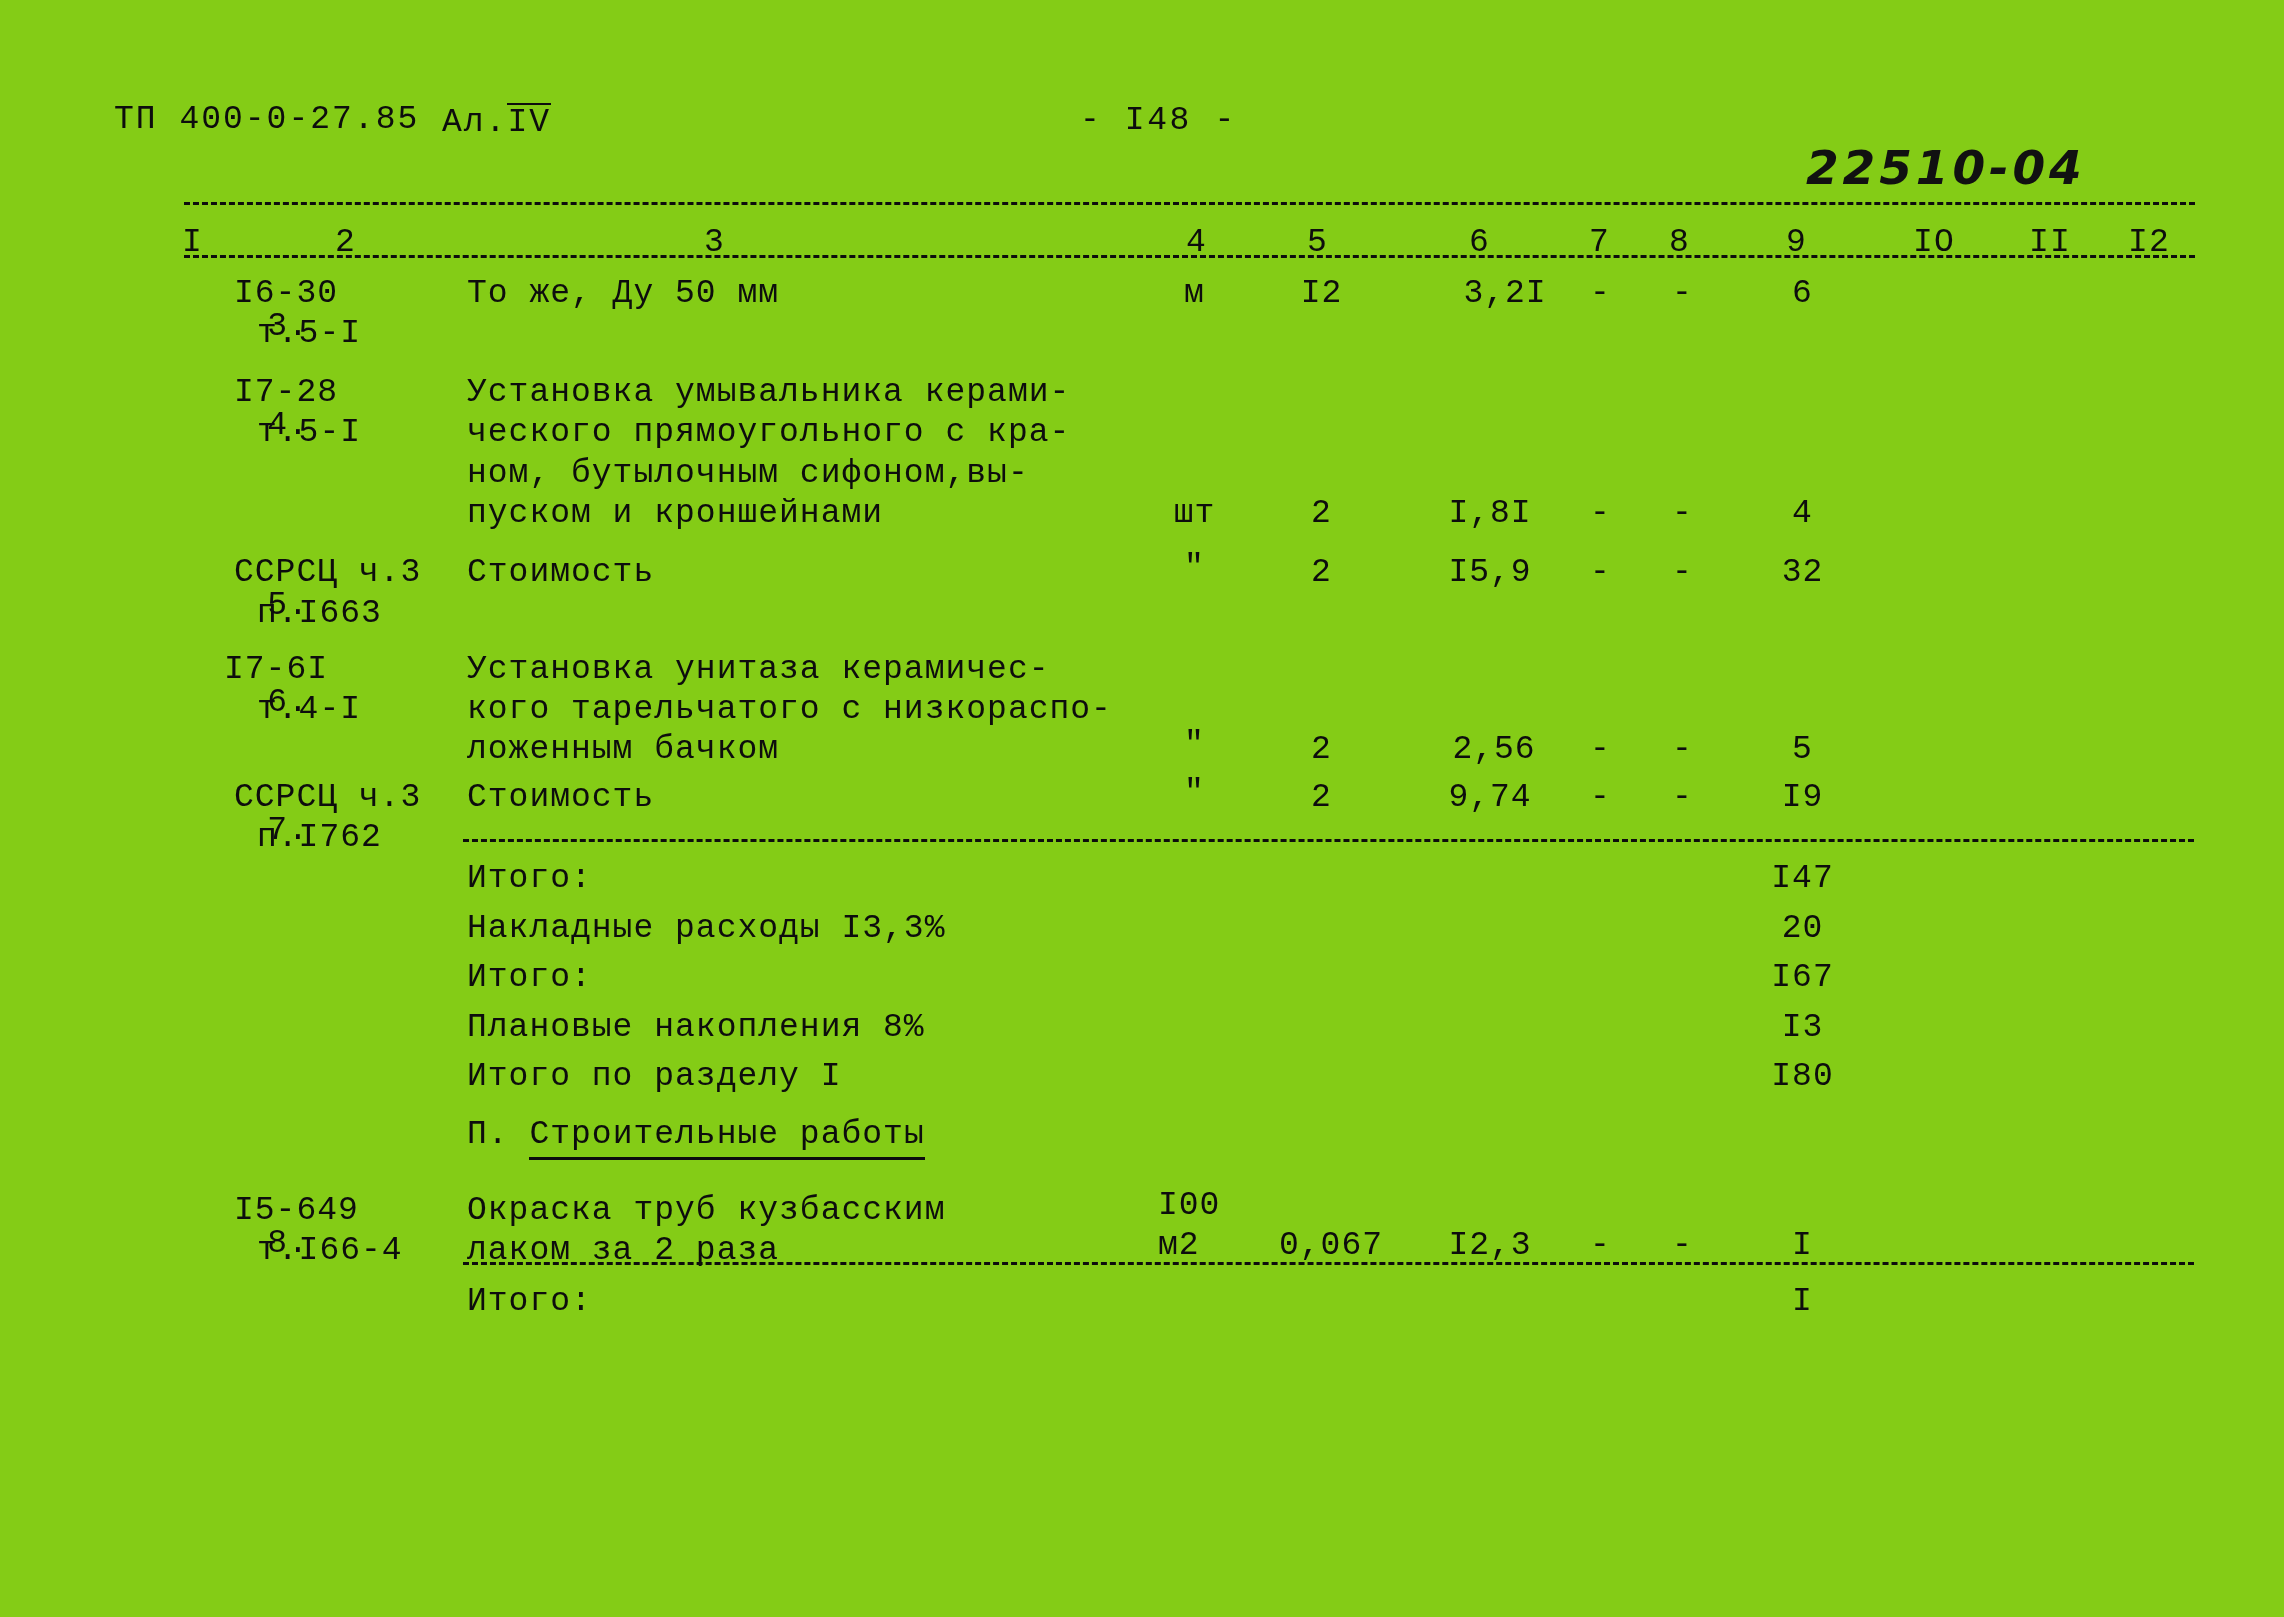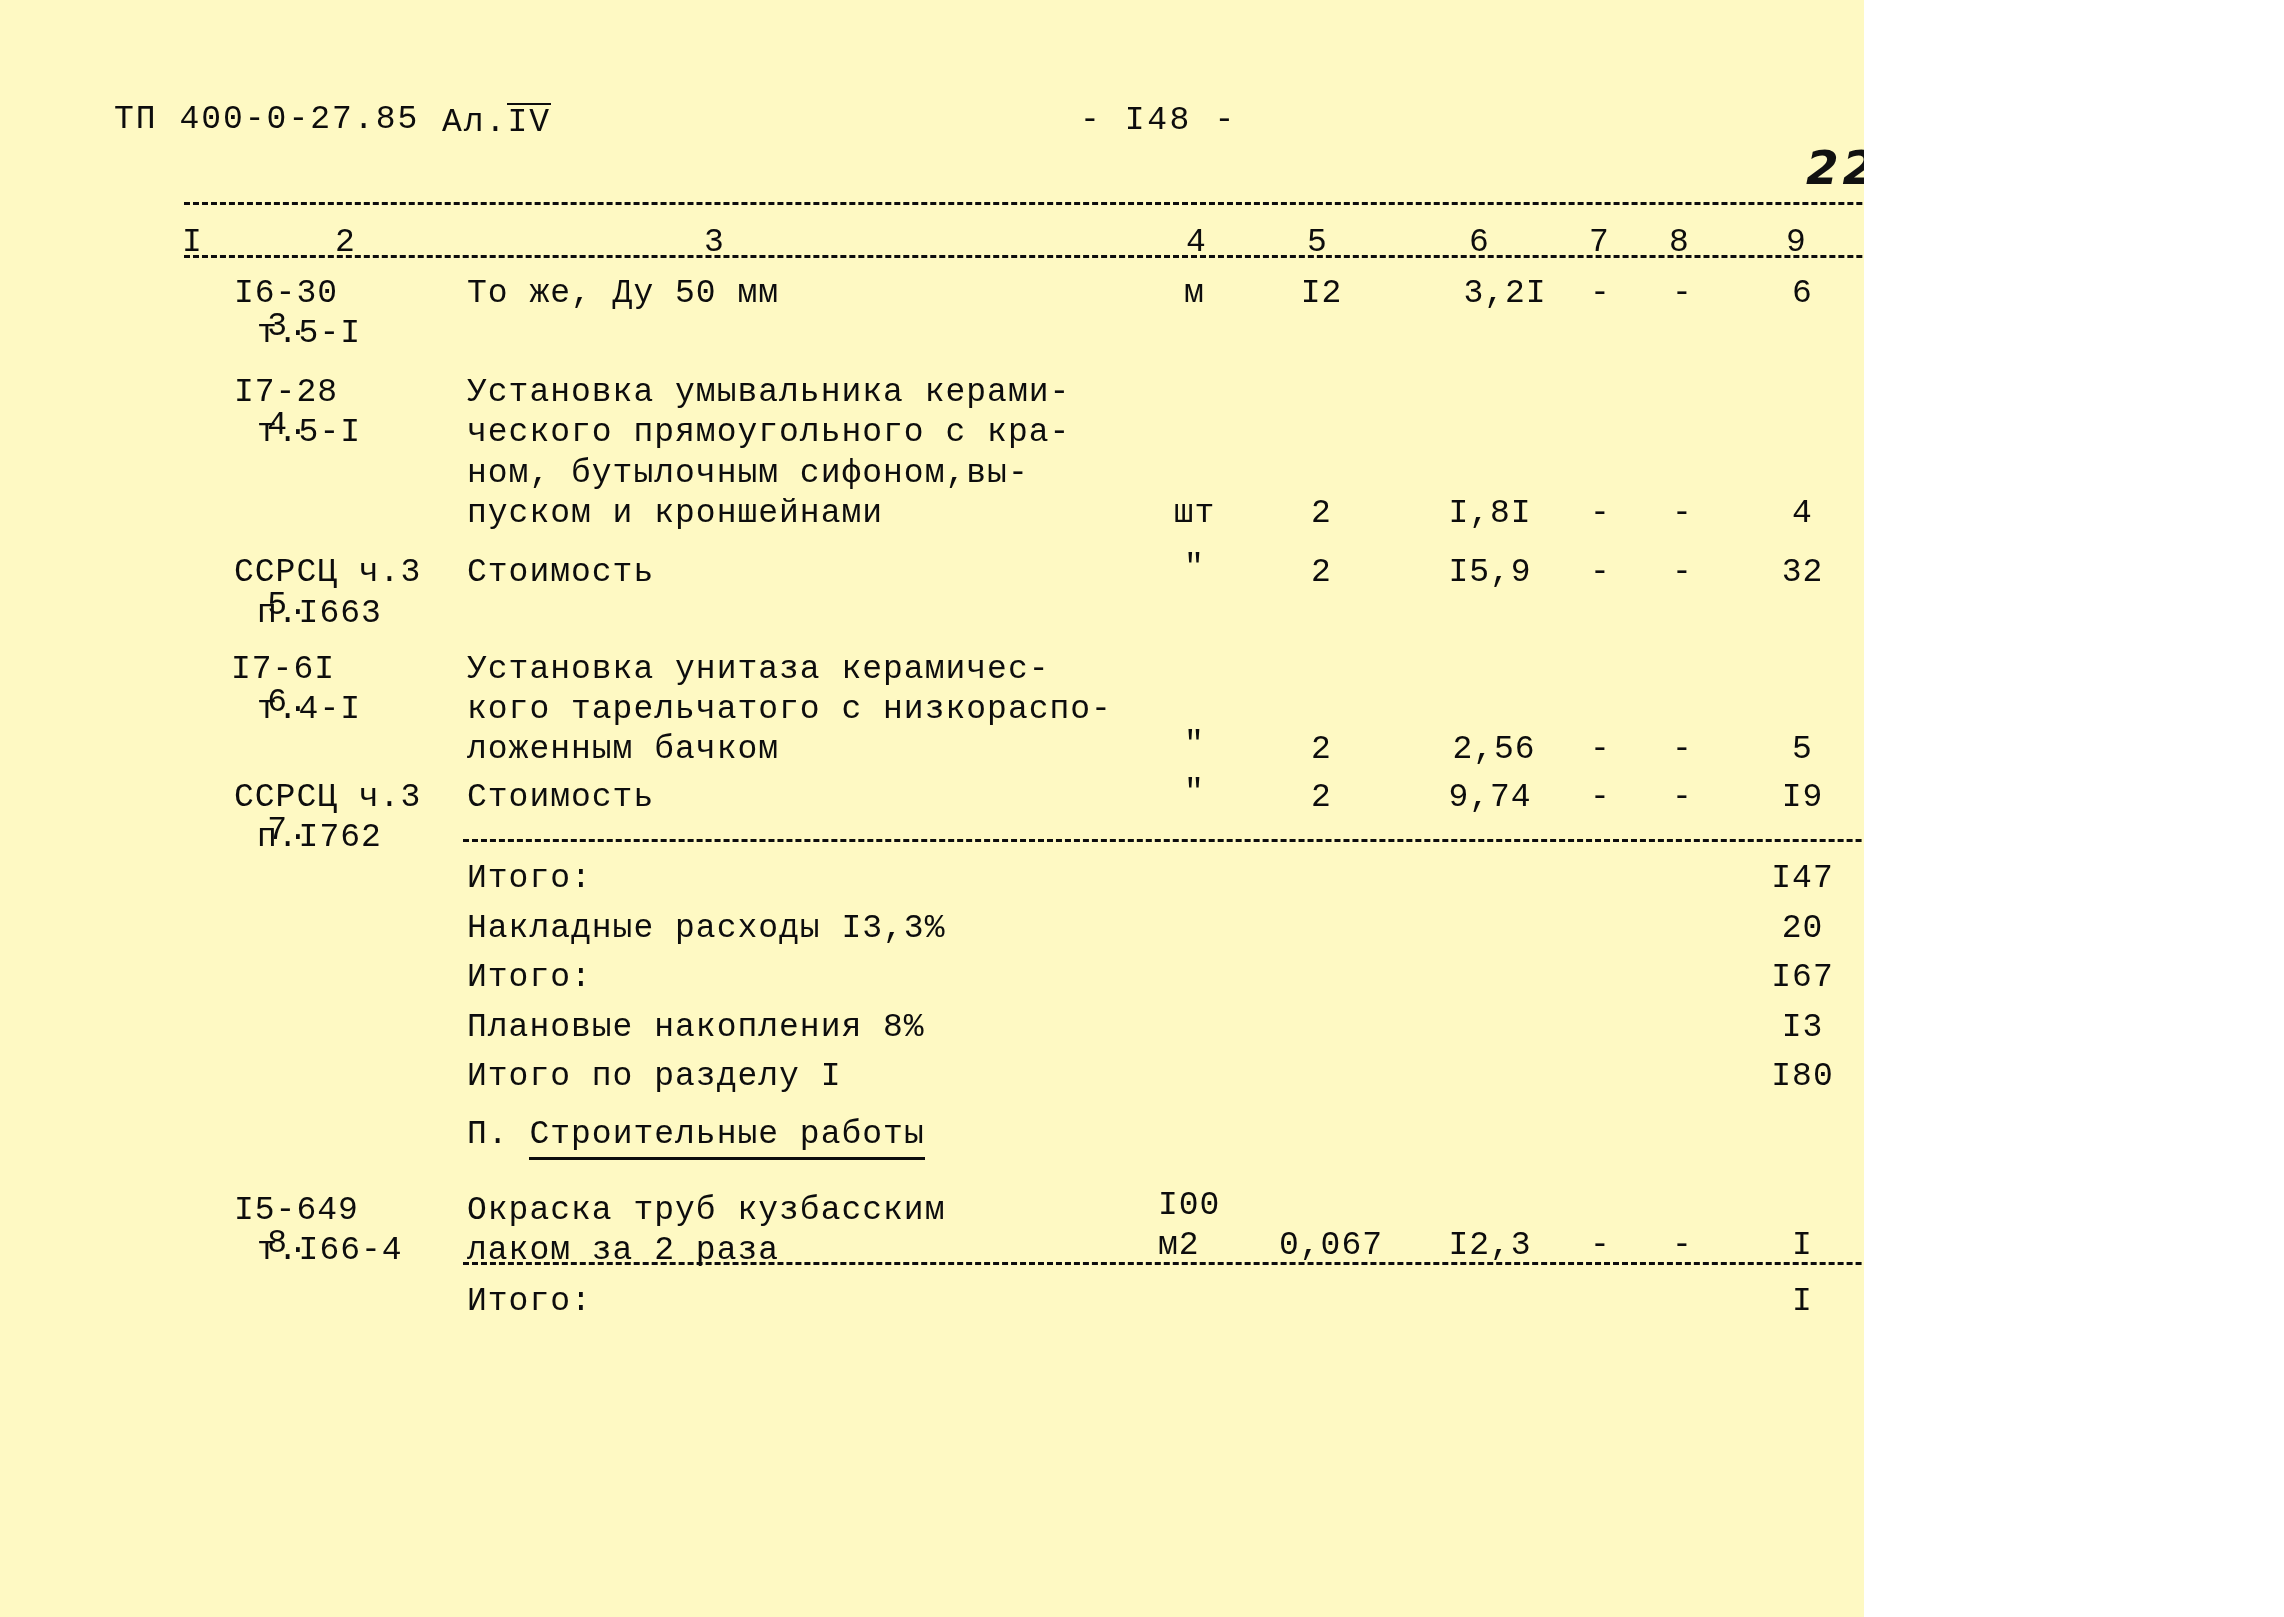--- a/index.html
+++ b/index.html
@@ -6,23 +6,23 @@
     margin: 0;
     padding: 0;
     background: #ffffff;
   }
   body {
     font-family: "Liberation Mono", "DejaVu Sans Mono", monospace;
     color: #111111;
   }
   .page {
     position: relative;
-    width: 1864px;
+    width: 2284px;
     height: 1617px;
-    background: #fef9c3;
+    background: #84cc16;
     overflow: hidden;
   }
   
   .t {
     position: absolute;
     white-space: pre;
     font-family: "Liberation Mono", "DejaVu Sans Mono", monospace;
     color: #0d0d0d;
     letter-spacing: 1px;
     line-height: 1.0;
@@ -134,21 +134,21 @@
   <div class="t f50 num" style="left:1165px; top:551px; width:59px;">"</div>
   <div class="t f50 num" style="left:1292px; top:556px; width:59px;">2</div>
   <div class="t f50 num" style="left:1428px; top:556px; width:124px;">I5,9</div>
   <div class="t f50 num" style="left:1571px; top:556px; width:59px;">-</div>
   <div class="t f50 num" style="left:1653px; top:556px; width:59px;">-</div>
   <div class="t f50 num" style="left:1757px; top:556px; width:91px;">32</div>
 
   <div class="t f50" style="left:184px; top:653px;">
     <span>6.</span>
   </div>
-  <div class="t f50" style="left:231px; top:653px;">I7-6I</div>
+  <div class="t f50" style="left:224px; top:653px;">I7-6I</div>
   <div class="t f50" style="left:257px; top:693px;">т.4-I</div>
   <div class="t f50" style="left:467px; top:653px;">Установка унитаза керамичес-</div>
   <div class="t f50" style="left:467px; top:693px;">кого тарельчатого с низкораспо-</div>
   <div class="t f50" style="left:467px; top:733px;">ложенным бачком</div>
   <div class="t f50 num" style="left:1165px; top:728px; width:59px;">"</div>
   <div class="t f50 num" style="left:1292px; top:733px; width:59px;">2</div>
   <div class="t f50 num" style="left:1432px; top:733px; width:124px;">2,56</div>
   <div class="t f50 num" style="left:1571px; top:733px; width:59px;">-</div>
   <div class="t f50 num" style="left:1653px; top:733px; width:59px;">-</div>
   <div class="t f50 num" style="left:1757px; top:733px; width:91px;">5</div>

